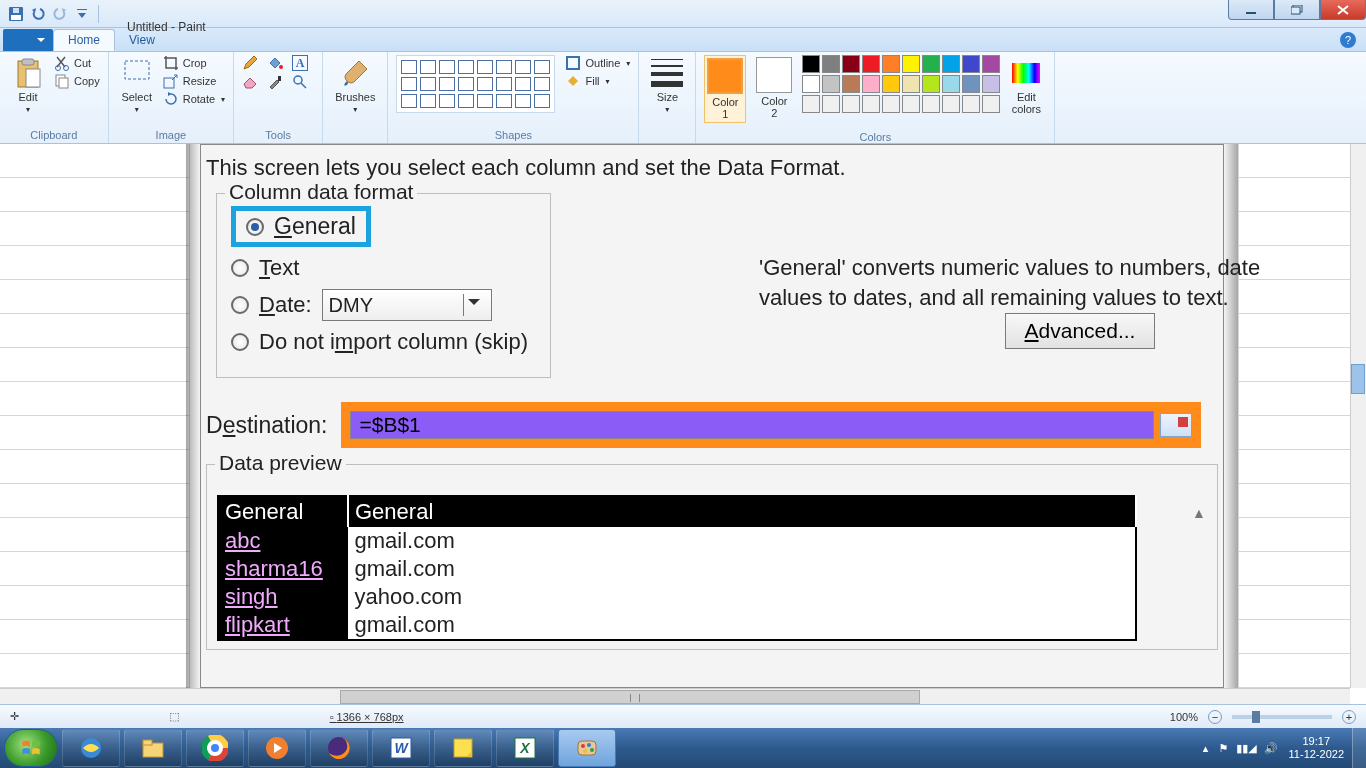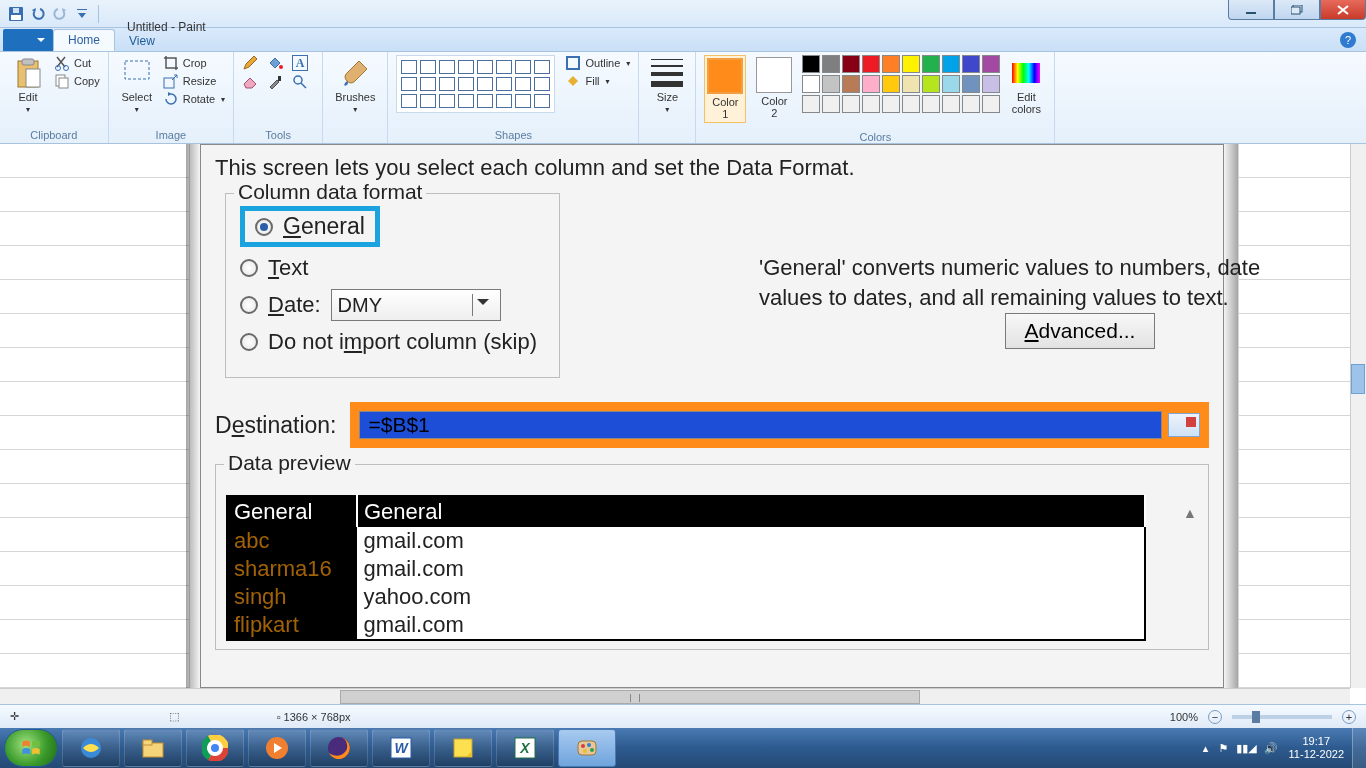--- a/index.html
+++ b/index.html
@@ -10,21 +10,21 @@
 .qat { display: flex; align-items: center; gap: 6px; padding-left: 8px; }
 .qat-icon { width: 16px; height: 16px; display: inline-block; }
 .titlebar .title { margin-left: 20px; font-size: 12px; color: #333; margin-top: 27px; }
 .win-controls { position: absolute; right: 0; top: 0; display: flex; }
 .win-btn { width: 46px; height: 20px; border: 1px solid #5a7ca0; border-top: none; display: flex; align-items: center; justify-content: center; font-size: 11px; }
 .win-min { background: linear-gradient(#dce9f7,#c0d6f0); border-radius: 0 0 0 4px;}
 .win-max { background: linear-gradient(#dce9f7,#c0d6f0);}
 .win-close { background: linear-gradient(#e76a5b,#c83a2a); color: #fff; border-radius: 0 0 4px 0; }
 
 
-.tabsrow { height: 24px; background: linear-gradient(#daeafc,#c9dff6); display: flex; align-items: flex-end; border-bottom: 1px solid #a8c3e0; }
+.tabsrow { height: 24px; background: linear-gradient(#daeafc,#c9dff6); display: flex; align-items: center; border-bottom: 1px solid #a8c3e0; }
 .filebtn { width: 50px; height: 22px; background: #1f6fbf; margin-left: 3px; border-radius: 2px 2px 0 0; position: relative;}
 .filebtn::after { content:""; position:absolute; right:8px; top:9px; border:4px solid transparent; border-top-color:#fff;}
 .tab { padding: 3px 14px; font-size: 12px; color: #1f5a9a; cursor: default; }
 .tab.active { background: #f5faff; border: 1px solid #a8c3e0; border-bottom: 1px solid #f5faff; border-radius: 3px 3px 0 0; color: #2b5f9e;}
 .help-icon { margin-left: auto; margin-right: 10px; width:16px; height:16px; border-radius:50%; background:#2f7bd1; color:#fff; font-size:11px; text-align:center; line-height:16px; align-self:center;}
 
 
 .ribbon { height: 92px; background: linear-gradient(#f5faff,#e5f0fb); border-bottom: 1px solid #a8c3e0; display: flex; }
 .group { border-right: 1px solid #c7d9ed; padding: 3px 8px 2px 8px; display: flex; flex-direction: column; justify-content: space-between; }
 .group-label { text-align: center; font-size: 11px; color: #5a7ca0; }
@@ -54,43 +54,43 @@
 .canvas-scroll-v .vbump { position:absolute; right:1px; top:220px; width:14px; height:30px; background:#9ec3ea; border:1px solid #6fa0d2;}
 
 
 .sheet { position:absolute; left:0; top:0; width:190px; height:560px;}
 .sheet .cell { height:34px; border-bottom:1px solid #d6d6d6; border-right:1px solid #d6d6d6;}
 .sheet-right { position:absolute; right:16px; top:0; width:112px; height:560px;}
 .sheet-right .cell { height:34px; border-bottom:1px solid #d6d6d6; border-left:1px solid #d6d6d6;}
 
 .dialog-shadow { position:absolute; left:186px; top:0; width:16px; height:558px; background:linear-gradient(to right, rgba(0,0,0,0.35), rgba(0,0,0,0));}
 .dialog-shadow2 { position:absolute; right:128px; top:0; width:16px; height:558px; background:linear-gradient(to left, rgba(0,0,0,0.35), rgba(0,0,0,0));}
-.dialog { position:absolute; left:200px; top:0; width:1024px; height:544px; background:#f4f4f4; border:1px solid #888; padding: 6px 14px; font-size: 23px; color:#222;}
+.dialog { position:absolute; left:200px; top:0; width:1024px; height:544px; background:#f4f4f4; border:1px solid #888; padding: 6px 5px; font-size: 23px; color:#222;}
 .dialog .intro { font-size: 22px; margin: 4px 0 12px 0; }
 .fieldset { border:1px solid #bebebe; padding: 12px 14px 14px 14px; margin-left: 10px; position:relative; width: 335px;}
 .fieldset .legend { position:absolute; top:-14px; left:8px; background:#f4f4f4; padding:0 4px; font-size:21px;}
 .radio-row { display:flex; align-items:center; gap:10px; margin: 8px 0; font-size:22px;}
 .radio { width:18px; height:18px; border:2px solid #6a6a6a; border-radius:50%; display:inline-flex; align-items:center; justify-content:center; background:radial-gradient(#fff,#e6e6e6);}
 .radio.checked::after { content:""; width:8px; height:8px; border-radius:50%; background:#2d5ea8;}
 .hl-blue { border:5px solid #1aa3df; padding:2px 10px; display:inline-flex; align-items:center; gap:10px;}
 .date-select { width:170px; height:32px; border:1px solid #7a7a7a; background:linear-gradient(#fff,#eee); display:flex; align-items:center; justify-content:space-between; padding:0 6px; font-size:20px;}
 .date-select .dd { width:22px; height:22px; border-left:1px solid #7a7a7a; display:flex; align-items:center; justify-content:center;}
 .dd-tri { border:6px solid transparent; border-top-color:#333;}
 .side-text { position:absolute; left:558px; top:108px; width:570px; font-size:22px; line-height:1.35;}
 .adv-btn { position:absolute; left:804px; top:168px; width:150px; height:36px; border:1px solid #7a7a7a; background:linear-gradient(#f8f8f8,#e2e2e2); font-size:21px;}
 .dest-row { display:flex; align-items:center; margin-top:24px; gap:14px;}
 .dest-box { border:6px solid #ff8c1a; display:flex; align-items:center; padding:3px; width:860px; background:#ff8c1a;}
-.dest-input { flex:1; height:28px; border:1px solid #888; background:#1d4ed8; padding:0 8px; font-size:21px; outline:none;}
+.dest-input { flex:1; height:28px; border:1px solid #888; background:#8b5cf6; padding:0 8px; font-size:21px; outline:none;}
 .dest-icon { width:32px; height:24px; margin-left:6px; background:linear-gradient(#eef3fb,#cfe1f5); border:1px solid #7fa5d2; position:relative;}
 .dest-icon::after{content:""; position:absolute; right:3px; top:3px; width:10px; height:10px; background:#d24040;}
 .preview-frame { border:1px solid #bebebe; margin-top:16px; padding:8px 10px; position:relative;}
 .preview-frame .plegend { position:absolute; top:-14px; left:8px; background:#f4f4f4; padding:0 4px; font-size:21px;}
 .preview-table { border:2px solid #000; margin-top:22px; width:920px; font-family: "Courier New", monospace; font-size:22px; border-collapse:collapse; background:#fff;}
 .preview-table .hdr td { background:#000; color:#fff; padding:2px 6px; border-right:2px solid #fff;}
-.preview-table .sel td:first-child { background:#000; color:#a16207;}
+.preview-table .sel td:first-child { background:#000; color:#f0abfc;text-decoration:underline;}
 .preview-table td { padding:1px 6px; border-right:1px solid #fff;}
 .preview-table td:first-child { width:130px;}
 .pv-scroll { position:absolute; right:8px; top:40px; bottom:6px; width:20px; display:flex; flex-direction:column; align-items:center; justify-content:flex-start; color:#777; font-size:14px; background:#f4f4f4;}
 
 
 .statusbar { height: 24px; background: linear-gradient(#f5faff,#dfeaf7); border-top:1px solid #a8c3e0; display:flex; align-items:center; font-size:11px; color:#333; padding: 0 10px; gap:30px; position:relative;}
 .statusbar .right { position:absolute; right:10px; display:flex; align-items:center; gap:10px;}
 .zoom-slider { width:100px; height:4px; background:#bcd0e6; position:relative;}
 .zoom-slider::after { content:""; position:absolute; left:20px; top:-4px; width:8px; height:12px; background:#5a7ca0;}
 .zminus,.zplus { width:14px; height:14px; border:1px solid #7a9cc0; border-radius:50%; text-align:center; line-height:12px; font-size:11px;}
@@ -522,21 +522,21 @@
   <div class="canvas-scroll-h">
       <div class="thumb">
         <div class="grip"></div>
       </div>
     </div>
 </div>
 
 <div class="statusbar">
   <span>✛</span>
   <span style="margin-left:120px;">⬚</span>
-  <span style="margin-left:67px;">▫ <span>1366 × 768px</span></span>
+  <span style="margin-left:120px;text-decoration:underline;">▫ <span>1366 × 768px</span></span>
   <div class="right">
     <span>100%</span>
     <span class="zminus">−</span>
     <div class="zoom-slider"></div>
     <span class="zplus">+</span>
   </div>
 </div>
 
 <div class="taskbar">
   <div class="start">

